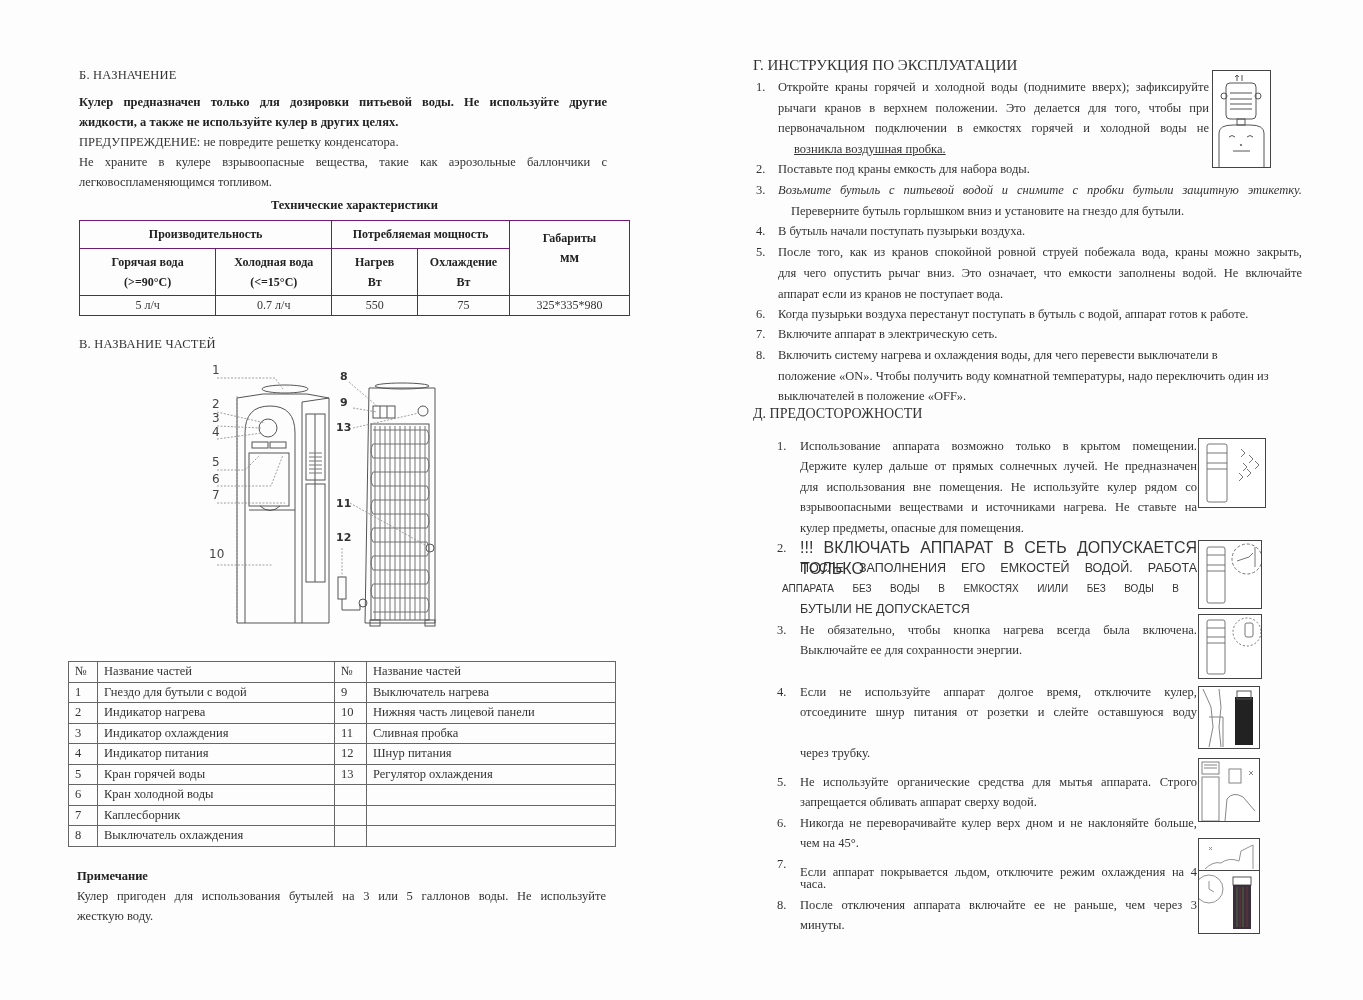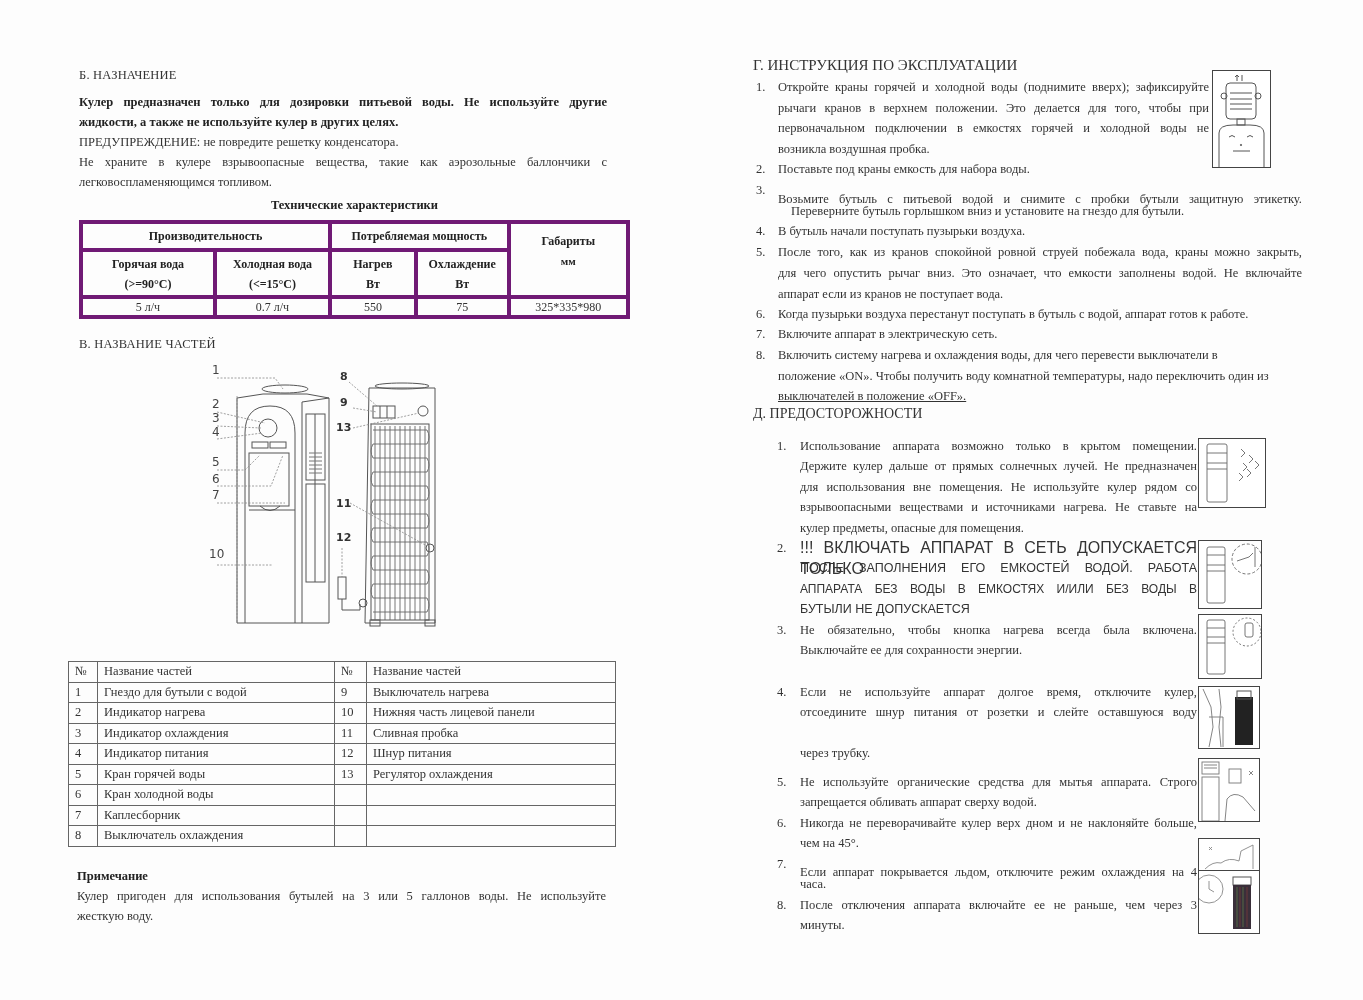--- a/index.html
+++ b/index.html
@@ -10,21 +10,21 @@
   }
   .abs { position: absolute; }
   .sec-title { font-size: 12.5px; letter-spacing: 0.2px; color: #333; }
   .sec-title-lg { font-size: 15px; color: #333; text-align: right; }
   .para { font-size: 12.5px; line-height: 20px; text-align: justify; color: #333; }
   .bold { font-weight: bold; color: #222; }
   .just-line { text-align: justify; text-align-last: justify; }
 
   
   table.tech { border-collapse: collapse; position: absolute; left: 79px; top: 220px; width: 551px; font-size: 12px; }
-  table.tech td { border: 4px solid #701a75; text-align: center; vertical-align: middle; padding: 0; color: #333; }
+  table.tech td { border: 1px solid #701a75; text-align: center; vertical-align: middle; padding: 0; color: #333; }
   table.tech .h { font-weight: bold; color: #222; }
 
   
   table.parts { border-collapse: collapse; position: absolute; left: 68px; top: 661px; width: 548px; font-size: 12.5px; }
   table.parts td { border: 1px solid #666; height: 19.5px; padding: 0 0 0 6px; color: #333; }
   table.parts td.n { width: 22px; }
   table.parts td.n2 { width: 25px; }
 
   
   .item { position: absolute; font-size: 12.5px; line-height: 20.5px; color: #333; }
@@ -49,21 +49,21 @@
 
   <div class="abs bold" style="left:79px; top:198px; width:551px; text-align:center; font-size:12.5px;">Технические характеристики</div>
 
   <table class="tech">
     <tbody>
         <tr style="height:28px;">
       <td colspan="2" class="h">Производительность</td>
       <td colspan="2" class="h">Потребляемая мощность</td>
       <td rowspan="2" class="h" style="width:118px; vertical-align:top; padding-top:7px; line-height:20px;">
         <div>Габариты</div>
-        <div style="font-size:11px;">мм</div>
+        <div style="font-size:14px;">мм</div>
       </td>
     </tr>
     <tr style="height:47px;">
       <td class="h" style="width:134px; line-height:20px;">
         <div>Горячая вода</div>
         <div>(&gt;=90°C)</div>
       </td>
       <td class="h" style="width:114px; line-height:20px;">
         <div>Холодная вода</div>
         <div>(&lt;=15°C)</div>
@@ -250,21 +250,21 @@
 
 <div>
 
   <div class="abs sec-title-lg" style="left:753px; top:57px;">Г. ИНСТРУКЦИЯ ПО ЭКСПЛУАТАЦИИ</div>
 
   <div class="item" style="left:756px; top:77px; width:455px;">
     <span class="num">1.</span>
     <div class="txt just-line" style="left:22px; top:0; width:431px;">Откройте краны горячей и холодной воды (поднимите вверх); зафиксируйте</div>
     <div class="txt just-line" style="left:22px; top:21px; width:431px;">рычаги кранов в верхнем положении. Это делается для того, чтобы при</div>
     <div class="txt just-line" style="left:22px; top:41px; width:431px;">первоначальном подключении в емкостях горячей и холодной воды не</div>
-    <div class="txt" style="left:22px; top:62px; width:431px;">возникла воздушная пробка.</div>
+    <div class="txt" style="left:38px; top:62px; width:431px;text-decoration:underline;">возникла воздушная пробка.</div>
   </div>
 
   <div class="illus" style="left:1212px; top:70px; width:57px; height:96px;">
     <svg width="57" height="96" viewBox="0 0 57 96">
       <g fill="none" stroke="#555" stroke-width="1">
         <path d="M24 4 L24 10 M22 6 L24 4 L26 6 M29 4 L29 10"></path>
         <rect x="13" y="12" width="30" height="36" rx="4"></rect>
         <line x1="17" y1="22" x2="39" y2="22"></line>
         <line x1="17" y1="28" x2="39" y2="28"></line>
         <line x1="17" y1="33" x2="39" y2="33"></line>
@@ -280,21 +280,21 @@
     </svg>
   </div>
 
   <div class="item" style="left:756px; top:159px; width:560px;">
     <span class="num">2.</span>
     <div class="txt" style="left:22px; top:0; width:440px;">Поставьте под краны емкость для набора воды.</div>
   </div>
 
   <div class="item" style="left:756px; top:180px; width:560px;">
     <span class="num">3.</span>
-    <div class="txt just-line" style="left:22px; top:9px; width:524px;">Возьмите бутыль с питьевой водой и снимите с пробки бутыли защитную этикетку.</div>
+    <div class="txt just-line" style="left:22px; top:0; width:524px;font-style:italic;">Возьмите бутыль с питьевой водой и снимите с пробки бутыли защитную этикетку.</div>
     <div class="txt" style="left:22px; top:21px; width:524px;margin-left:13px;">Переверните бутыль горлышком вниз и установите на гнездо для бутыли.</div>
   </div>
 
   <div class="item" style="left:756px; top:221px; width:560px;">
     <span class="num">4.</span>
     <div class="txt" style="left:22px; top:0; width:524px;">В бутыль начали поступать пузырьки воздуха.</div>
   </div>
 
   <div class="item" style="left:756px; top:242px; width:560px;">
     <span class="num">5.</span>
@@ -310,21 +310,21 @@
 
   <div class="item" style="left:756px; top:324px; width:560px;">
     <span class="num">7.</span>
     <div class="txt" style="left:22px; top:0; width:524px;">Включите аппарат в электрическую сеть.</div>
   </div>
 
   <div class="item" style="left:756px; top:345px; width:560px;">
     <span class="num">8.</span>
     <div class="txt" style="left:22px; top:0; width:524px;">Включить систему нагрева и охлаждения воды, для чего перевести выключатели в</div>
     <div class="txt" style="left:22px; top:21px; width:524px;">положение «ON». Чтобы получить воду комнатной температуры, надо переключить один из</div>
-    <div class="txt" style="left:22px; top:41px; width:524px;text-decoration:underline;">выключателей в положение «OFF».</div>
+    <div class="txt" style="left:22px; top:41px; width:524px;">выключателей в положение «OFF».</div>
   </div>
 
   <div class="abs sec-title-lg" style="left:753px; top:406px; font-size:14px;">Д. ПРЕДОСТОРОЖНОСТИ</div>
 
   <div class="item" style="left:777px; top:436px; width:420px;">
     <span class="num">1.</span>
     <div class="txt just-line" style="left:23px; top:0; width:397px;">Использование аппарата возможно только в крытом помещении.</div>
     <div class="txt just-line" style="left:23px; top:20px; width:397px;">Держите кулер дальше от прямых солнечных лучей. Не предназначен</div>
     <div class="txt just-line" style="left:23px; top:41px; width:397px;">для использования вне помещения. Не используйте кулер рядом со</div>
     <div class="txt just-line" style="left:23px; top:61px; width:397px;">взрывоопасными веществами и источниками нагрева. Не ставьте на</div>
@@ -340,21 +340,21 @@
           <line x1="8" y1="30" x2="28" y2="30"></line>
         <path d="M42 10 l4 4 l-4 4 M50 16 l4 4 l-4 4 M44 24 l4 4 l-4 4 M56 22 l4 4 l-4 4 M48 30 l4 4 l-4 4 M40 34 l4 4 l-4 4"></path>
       </g>
     </svg>
   </div>
 
   <div class="item" style="left:777px; top:538px; width:420px;">
     <span class="num">2.</span>
     <div class="txt just-line" style="left:23px; top:0; width:397px; font-family:'Liberation Sans', sans-serif; font-size:16px;">!!! ВКЛЮЧАТЬ АППАРАТ В СЕТЬ ДОПУСКАЕТСЯ ТОЛЬКО</div>
     <div class="txt just-line" style="left:23px; top:20px; width:397px; font-family:'Liberation Sans', sans-serif; font-size:12.5px;">ПОСЛЕ ЗАПОЛНЕНИЯ ЕГО ЕМКОСТЕЙ ВОДОЙ. РАБОТА</div>
-    <div class="txt just-line" style="left:23px; top:41px; width:397px; font-family:'Liberation Sans', sans-serif; font-size:12px;">АППАРАТА БЕЗ ВОДЫ В ЕМКОСТЯХ И/ИЛИ БЕЗ ВОДЫ В</div>
+    <div class="txt just-line" style="left:5px; top:41px; width:397px; font-family:'Liberation Sans', sans-serif; font-size:10px;">АППАРАТА БЕЗ ВОДЫ В ЕМКОСТЯХ И/ИЛИ БЕЗ ВОДЫ В</div>
     <div class="txt" style="left:23px; top:61px; width:397px; font-family:'Liberation Sans', sans-serif; font-size:12.5px;">БУТЫЛИ НЕ ДОПУСКАЕТСЯ</div>
   </div>
 
   <div class="illus" style="left:1198px; top:540px; width:62px; height:67px;">
     <svg width="62" height="67" viewBox="0 0 62 67">
       <g fill="none" stroke="#666" stroke-width="0.9">
         <rect x="8" y="6" width="18" height="56" rx="2"></rect>
         <line x1="8" y1="14" x2="26" y2="14"></line>
           <line x1="8" y1="24" x2="26" y2="24"></line>
           <line x1="8" y1="30" x2="26" y2="30"></line>

